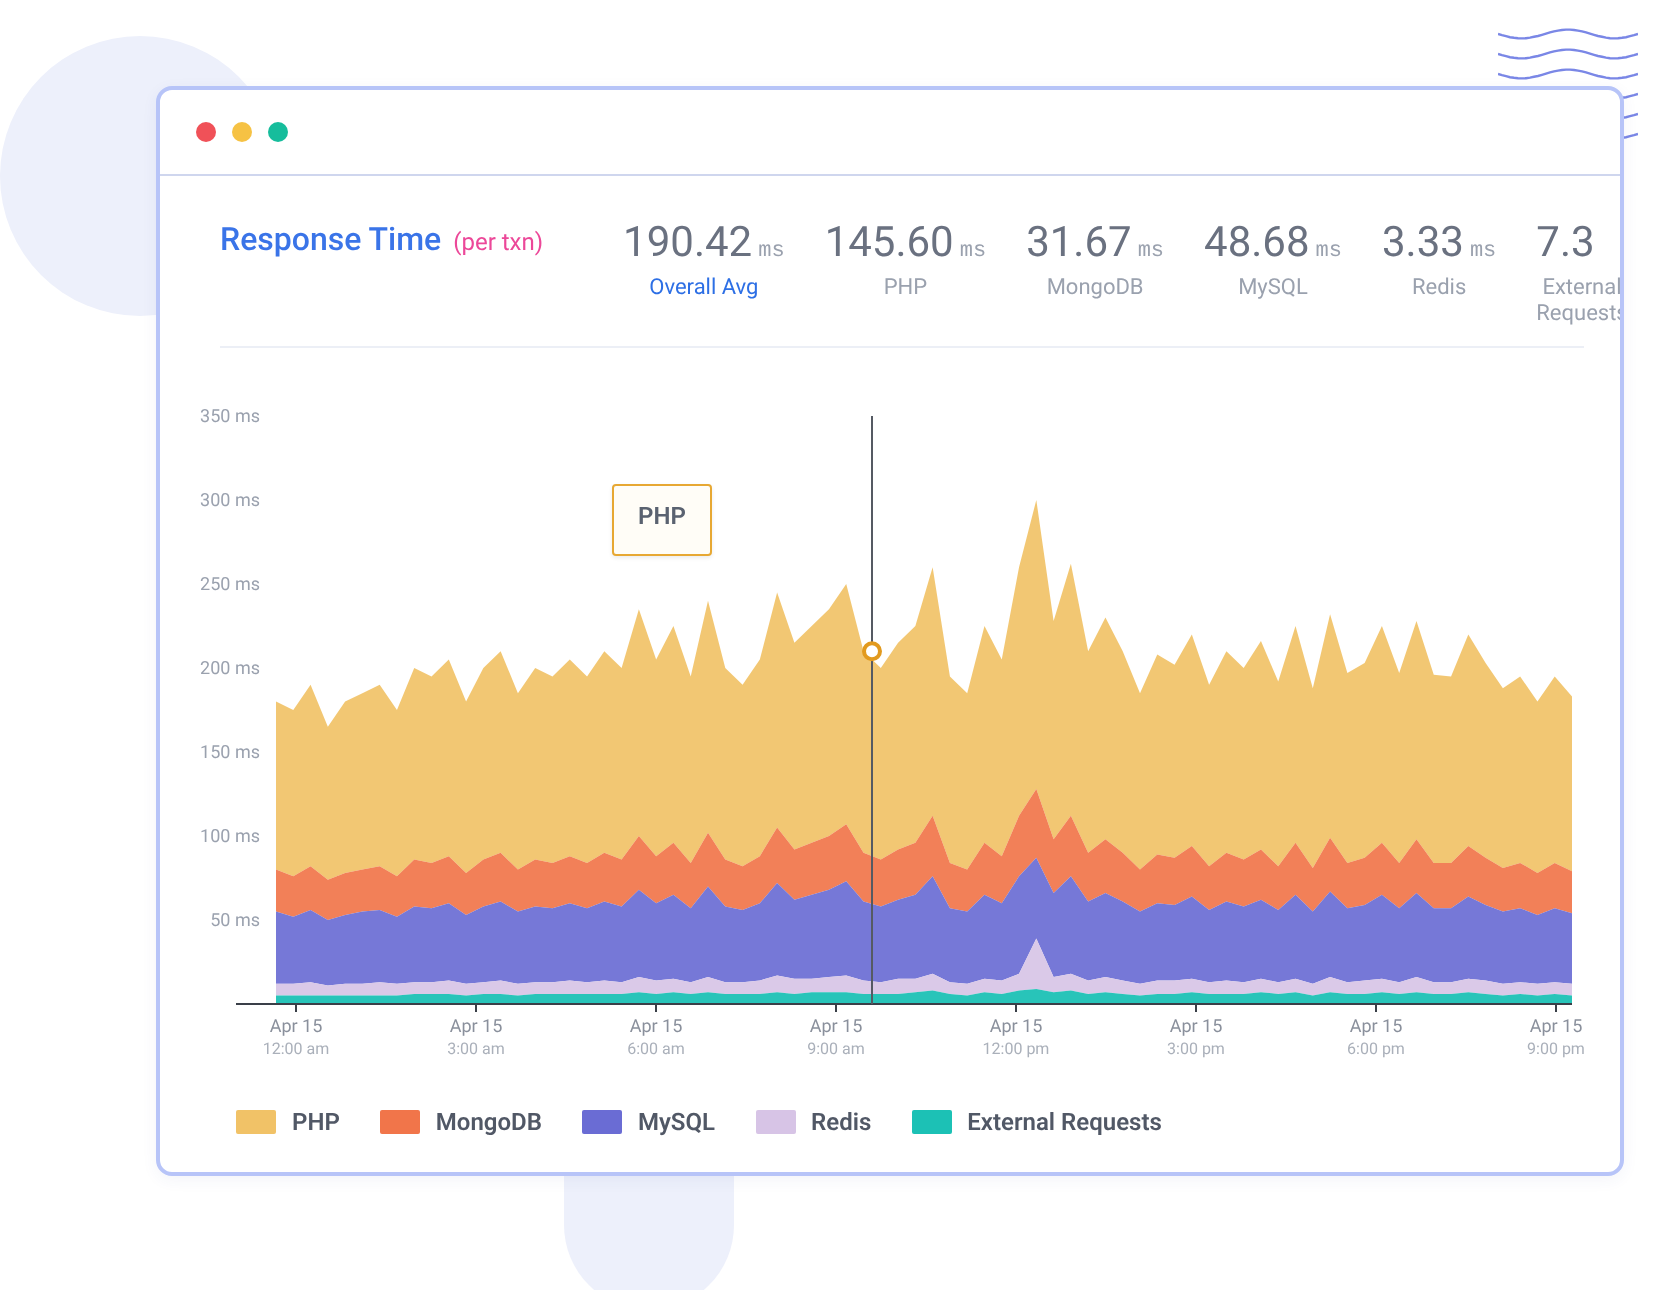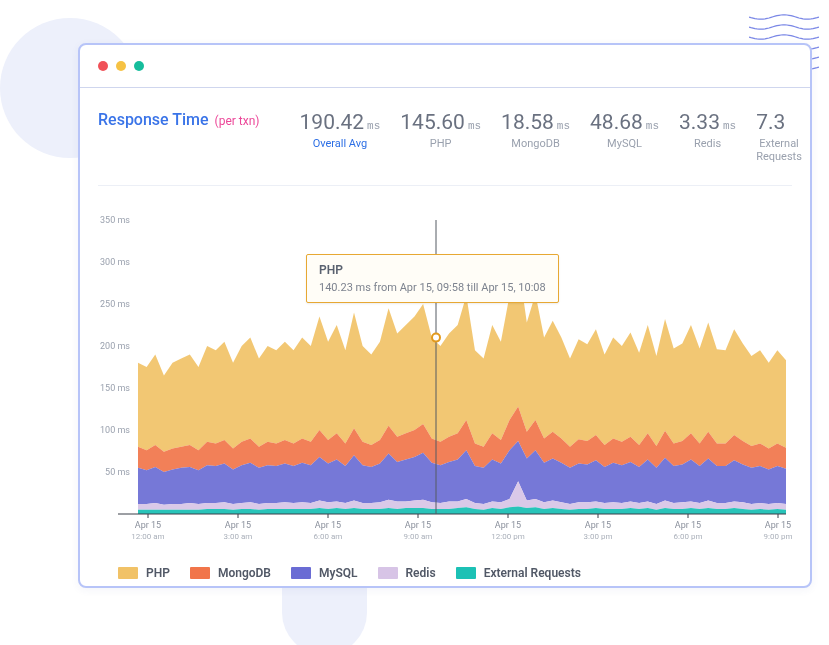--- a/index.html
+++ b/index.html
@@ -8,21 +8,21 @@
   .bg-circle-2{position:absolute;left:282px;top:570px;width:85px;height:85px;background:#edf0fb;border-bottom-left-radius:80px;border-bottom-right-radius:80px;}
   .bg-waves{position:absolute;right:10px;top:14px;}
   .bg-waves svg{display:block;}
   .window{position:absolute;left:78px;top:43px;width:730px;height:541px;background:#fff;border:2px solid #b7c4f8;border-radius:8px;box-shadow:0 2px 8px rgba(50,70,150,.06);overflow:hidden;}
   .titlebar{height:42px;border-bottom:1px solid #cfd6ee;display:flex;align-items:center;padding-left:18px;gap:8px;}
   .dot{width:10px;height:10px;border-radius:50%;}
   .dot.r{background:#f05158;}
   .dot.y{background:#f6c244;}
   .dot.g{background:#16bd9c;}
   .content{padding:22px 18px 12px 18px;}
-  .header-row{display:flex;align-items:flex-start;gap:20px;padding-bottom:22px;border-bottom:1px solid #eceff6;}
+  .header-row{display:flex;align-items:flex-start;gap:20px;padding-bottom:10px;border-bottom:1px solid #eceff6;margin-left:12px;}
   .title-block{flex:0 0 auto;white-space:nowrap;display:flex;align-items:baseline;gap:6px;}
   .title{color:#3a74e8;font-size:16px;font-weight:500;}
   .title-sub{color:#ec4899;font-size:12px;}
   .stat{display:flex;flex-direction:column;gap:3px;}
   .stat-val{display:flex;align-items:baseline;gap:3px;}
   .stat-num{font-size:21px;font-weight:400;color:#6a7180;}
   .stat-unit{font-size:11px;color:#9aa1ae;font-family:Liberation Mono, monospace;}
   .stat-label{font-size:11px;color:#9aa1ae;text-align:center;}
   .stat-label.link{color:#2d6fe5;}
   .chart-wrap{position:relative;margin-top:28px;height:338px;}
@@ -80,21 +80,21 @@
             </div>
             <div class="stat">
               <div class="stat-val">
                 <span class="stat-num">145.60</span>
                 <span class="stat-unit">ms</span>
               </div>
               <div class="stat-label ">PHP</div>
             </div>
             <div class="stat">
               <div class="stat-val">
-                <span class="stat-num">18.58</span>
+                <span class="stat-num">31.67</span>
                 <span class="stat-unit">ms</span>
               </div>
               <div class="stat-label ">MongoDB</div>
             </div>
             <div class="stat">
               <div class="stat-val">
                 <span class="stat-num">48.68</span>
                 <span class="stat-unit">ms</span>
               </div>
               <div class="stat-label ">MySQL</div>
@@ -153,21 +153,20 @@
             <text x="590" y="325" text-anchor="middle" class="x-tick2">6:00 pm</text>
             <line x1="590" y1="300" x2="590" y2="304" stroke="#3a3f48"></line>
             <text x="680" y="314" text-anchor="middle" class="x-tick">Apr 15</text>
             <text x="680" y="325" text-anchor="middle" class="x-tick2">9:00 pm</text>
             <line x1="680" y1="300" x2="680" y2="304" stroke="#3a3f48"></line>
             <line x1="338" y1="6" x2="338" y2="300" stroke="#555a63" stroke-width="1"></line>
             <circle cx="338" cy="123.60000000000001" r="4" class="cursor-dot"></circle>
           </svg>
         <div class="tooltip" id="tooltip" style="left: 208px; top: 40px;">
           <div class="tt-title">PHP</div>
-          <div class="tt-body">140.23 ms from Apr 15, 09:58 till Apr 15, 10:08</div>
         </div>
       </div>
 
       <div class="legend-row" id="legend">
           <div class="legend-item">
             <span class="sw" style="background:#f1c267"></span>
             <span>PHP</span>
           </div>
           <div class="legend-item">
             <span class="sw" style="background:#f1754a"></span>

